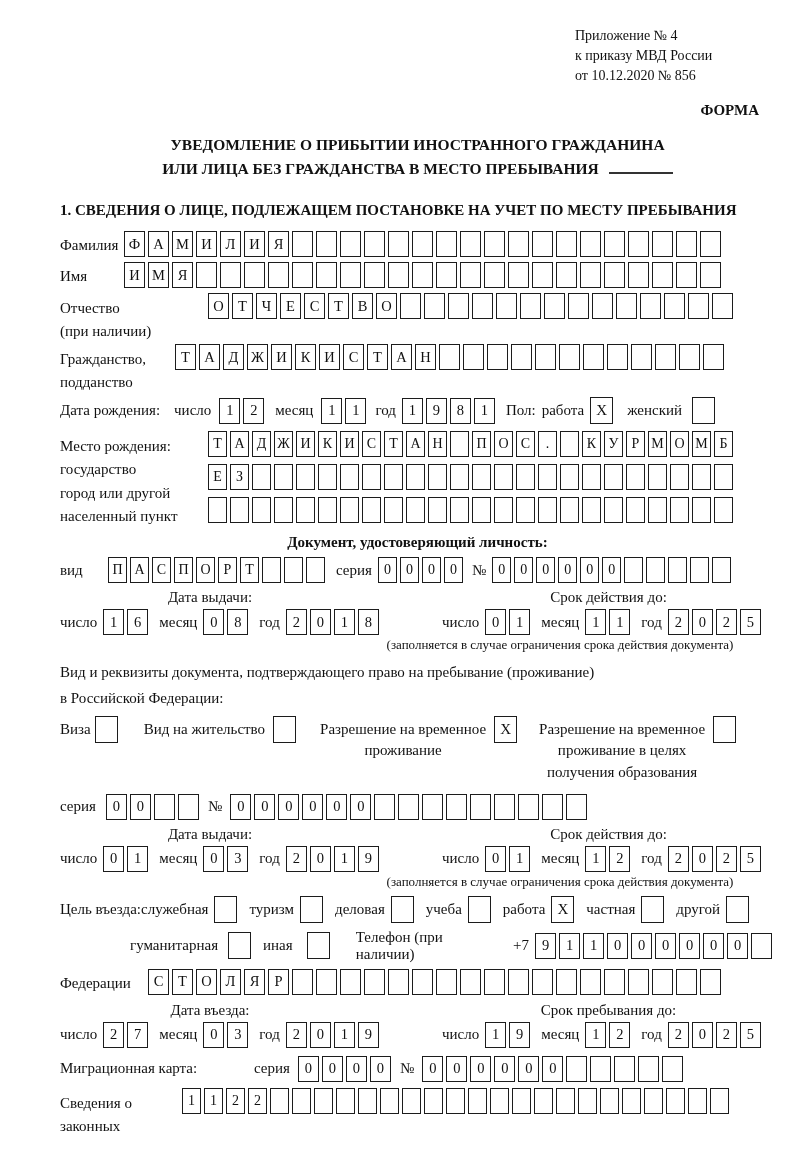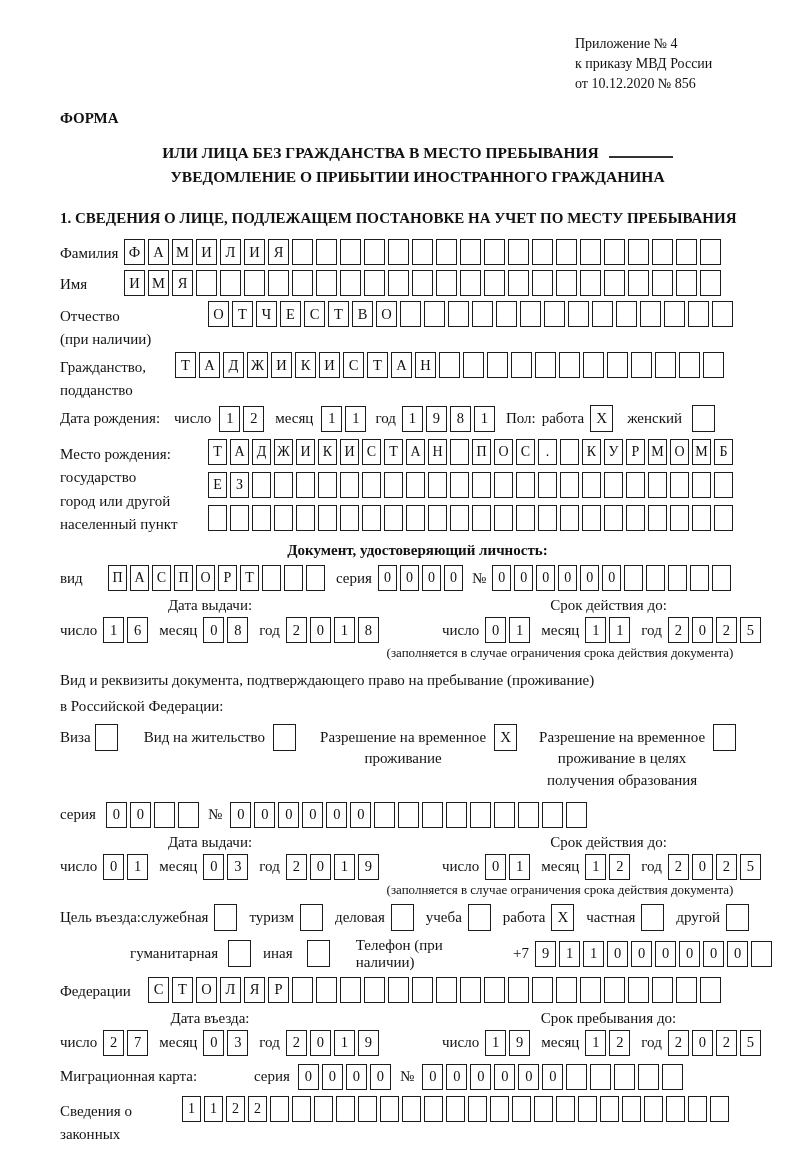--- a/index.html
+++ b/index.html
@@ -1,25 +1,25 @@
 <!DOCTYPE html>
 <html><head>
 <meta charset="utf-8">
 <style>
   html,body { margin:0; padding:0; background:#ffffff; }
   .page {
     position:relative; width:800px; height:1163px; box-sizing:border-box;
     background:#ffffff; color:#111;
     font-family:"Liberation Serif","DejaVu Serif",serif;
-    font-size:15px; padding:34px 25px 16px 60px; overflow:hidden;
+    font-size:15px; padding:26px 25px 16px 60px; overflow:hidden;
   }
   
   .hdr-block { margin-left:auto; width:200px; line-height:1.42; font-size:14px; }
   .hdr-rev { font-size:13px; margin-top:5px; line-height:1.4; }
-  .form-label { padding-right:16px; font-weight:bold; margin-top:16px; font-size:15px; }
+  .form-label { text-align:right; padding-right:16px; font-weight:bold; margin-top:16px; font-size:15px; }
   .title { margin-top:14px; text-align:center; font-weight:bold; font-size:15.5px; line-height:1.6; }
   .title-underline { display:inline-block; width:64px; border-bottom:2.2px solid #333; height:14px; margin-left:10px; }
   .sec-heading { margin-top:20px; margin-bottom:12px; font-weight:bold; font-size:15px; }
   
   .frow { display:flex; align-items:flex-start; margin-bottom:5px; }
   .lbl { padding-top:4px; line-height:1.35; flex:none; }
   .lbl-stack { flex:none; line-height:1.5; padding-top:4px; }
   .boxrow { display:flex; flex-wrap:nowrap; }
   .cbox {
     display:inline-flex; align-items:center; justify-content:center; box-sizing:content-box;
@@ -62,22 +62,22 @@
 
   <div class="hdr-block">
     <div>Приложение № 4</div>
     <div>к приказу МВД России</div>
     <div>от 10.12.2020 № 856</div>
   </div>
 
   <div class="form-label">ФОРМА</div>
 
   <div class="title">
+    <div>УВЕДОМЛЕНИЕ О ПРИБЫТИИ ИНОСТРАННОГО ГРАЖДАНИНА</div>
     <div><span>ИЛИ ЛИЦА БЕЗ ГРАЖДАНСТВА В МЕСТО ПРЕБЫВАНИЯ</span><span class="title-underline"></span></div>
-    <div>УВЕДОМЛЕНИЕ О ПРИБЫТИИ ИНОСТРАННОГО ГРАЖДАНИНА</div>
   </div>
 
   <div class="sec-heading">1. СВЕДЕНИЯ О ЛИЦЕ, ПОДЛЕЖАЩЕМ ПОСТАНОВКЕ НА УЧЕТ ПО МЕСТУ ПРЕБЫВАНИЯ</div>
 
   <div class="frow">
     <div class="lbl" style="width:64px">Фамилия</div>
     <div class="boxrow">
         <span class="cbox">Ф</span>
         <span class="cbox">А</span>
         <span class="cbox">М</span>

